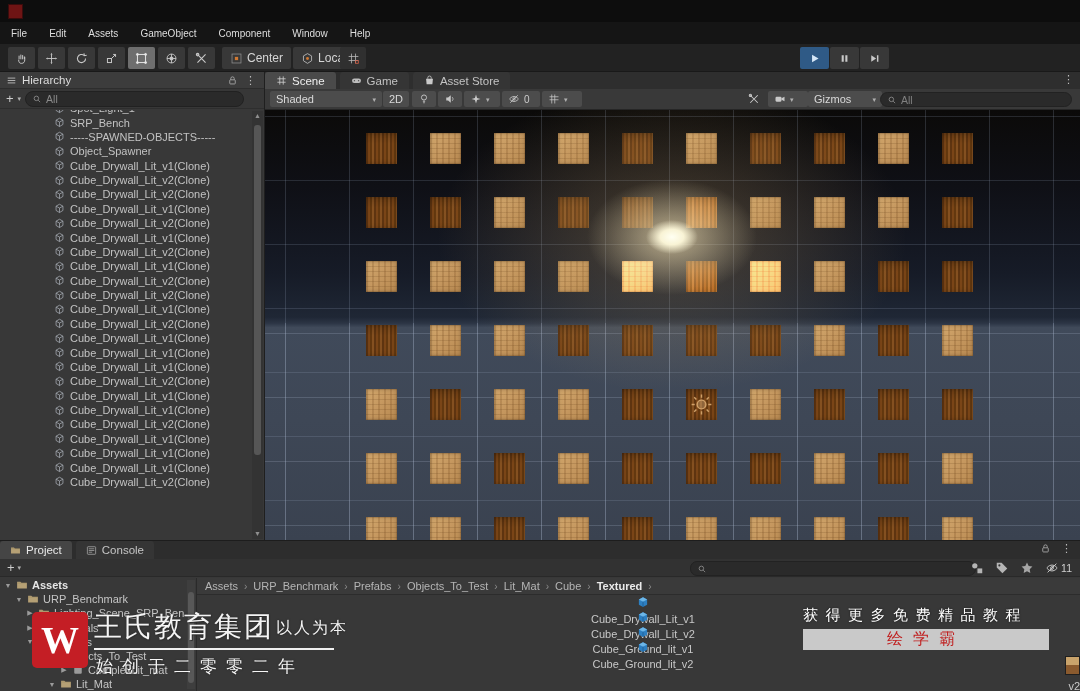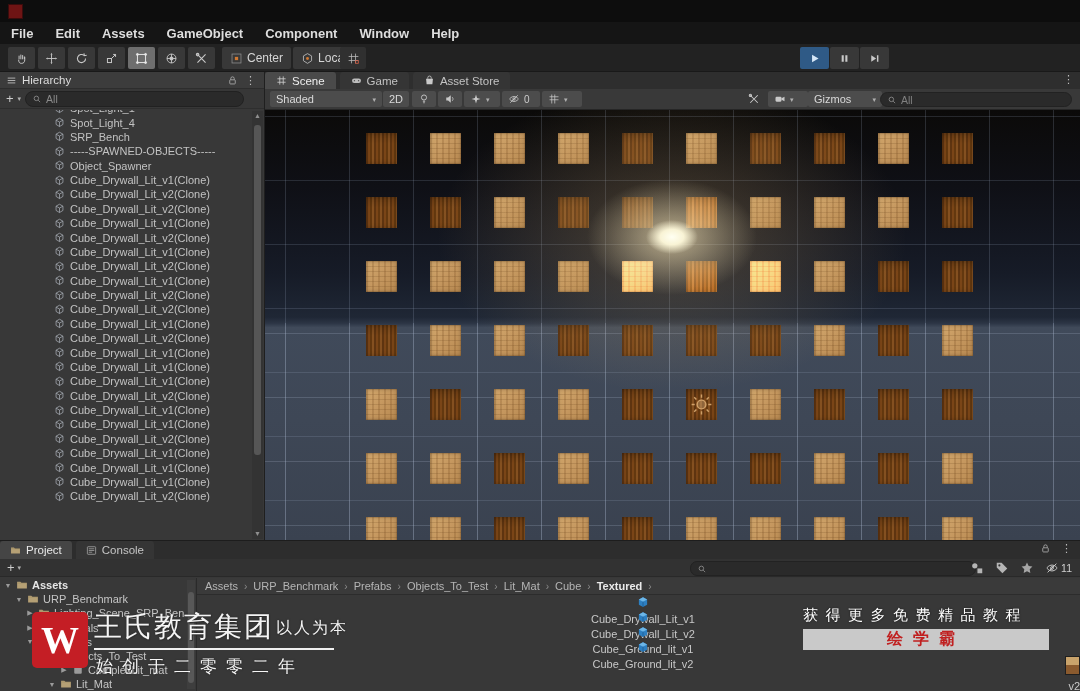--- a/index.html
+++ b/index.html
@@ -3,21 +3,21 @@
 <meta charset="utf-8">
 <style>
   html,body{margin:0;padding:0;background:#000;}
   .window{position:relative;width:1080px;height:691px;overflow:hidden;background:#282828;
     font-family:"Liberation Sans","DejaVu Sans",sans-serif;-webkit-font-smoothing:antialiased;}
   .ic{display:inline-flex;width:13px;height:13px;flex:0 0 auto;}
   .ic svg{width:100%;height:100%;}
   
   .titlebar{position:absolute;left:0;top:0;width:100%;height:22px;background:#0d0d0d;display:flex;align-items:center;gap:7px;padding-left:8px;box-sizing:border-box;color:#e8e8e8;font-size:12px;}
   .appicon{width:13px;height:13px;background:#6e1414;border:1px solid #3a0c0c;display:flex;align-items:center;justify-content:center;color:#e8d5d5;font-size:9px;font-weight:bold;}
-  .menubar{position:absolute;left:0;top:22px;width:100%;height:22px;background:#151515;display:flex;align-items:center;color:#dedede;font-size:13px;font-weight:bold;}
+  .menubar{position:absolute;left:0;top:22px;width:100%;height:22px;background:#151515;display:flex;align-items:center;color:#dedede;font-size:10px;}
   .menu-item{padding:0 11px;height:100%;display:flex;align-items:center;cursor:default;}
   
   .toolbar{position:absolute;left:0;top:44px;width:100%;height:28px;background:#222222;border-bottom:1px solid #191919;box-sizing:border-box;}
   .tbtn{position:relative;width:27px;height:22px;background:#383838;border-radius:2px;display:flex;align-items:center;justify-content:center;}
   .tbtn.active{background:#6e6e6e;}
   #tools{position:absolute;left:8px;top:3px;display:flex;gap:3px;}
   .pivotgrp{position:absolute;left:222px;top:3px;display:flex;gap:2px;}
   .pbtn{height:22px;background:#383838;border-radius:2px;display:flex;align-items:center;gap:4px;padding:0 8px;color:#d6d6d6;font-size:12px;}
   .snapbtn{position:absolute;left:340px;top:3px;width:26px;height:22px;background:#303030;border-radius:2px;display:flex;align-items:center;justify-content:center;}
   .playgrp{position:absolute;left:800px;top:3px;display:flex;gap:1px;}
@@ -103,21 +103,21 @@
   
   .wm{position:absolute;z-index:50;pointer-events:none;}
   .wm-logo{left:32px;top:612px;width:56px;height:56px;background:#c41e25;border-radius:5px;display:flex;align-items:center;justify-content:center;}
   .wm-logo span{color:#ffffff;font-family:"Liberation Serif","DejaVu Serif",serif;font-weight:bold;font-size:38px;line-height:1;}
   .wm-company{left:94px;top:608px;color:#f4f4f4;font-size:28px;letter-spacing:2px;text-shadow:0 0 2px #222,1px 1px 0 #333;}
   .wm-slogan{left:276px;top:618px;color:#f4f4f4;font-size:16px;letter-spacing:2px;text-shadow:0 0 2px #222;}
   .wm-line{left:94px;top:648px;width:240px;height:2px;background:#f0f0f0;}
   .wm-founded{left:96px;top:655px;color:#f6f6f6;font-size:17px;letter-spacing:9px;text-shadow:0 0 2px #222;}
   .wm-r1{left:803px;top:606px;color:#ffffff;font-size:15px;letter-spacing:7.5px;text-shadow:0 0 2px #111;}
   .wm-bar{left:803px;top:629px;width:246px;height:21px;background:#c9c9c9;display:flex;align-items:center;justify-content:center;}
-  .wm-bar span{color:#c02020;font-weight:bold;font-size:16px;letter-spacing:10px;}
+  .wm-bar span{color:#c02020;font-weight:normal;font-size:16px;letter-spacing:10px;}
   .wm-r2{left:803px;top:652px;color:#ffffff;font-size:15px;letter-spacing:2px;text-shadow:0 0 2px #111;display:flex;align-items:baseline;}
   .wm-r2 .big{font-weight:bold;font-size:19px;letter-spacing:0;}
   .wm-r2 .bold{font-weight:bold;font-size:16px;margin-top:43px;}
 </style>
 </head>
 <body>
 
 <div class="window">
 
   <div class="titlebar">
@@ -282,28 +282,20 @@
       </div>
     </div>
     <div class="hlist" id="hlist">
         <div class="hrow clip">
           <i class="ic">
             <svg viewBox="0 0 16 16">
               <path d="M8 1.8 13 4.6v6.2L8 13.9 3 10.8V4.6Z M3 4.6 8 7.4 13 4.6 M8 7.4v6.5" fill="none" stroke="#a8adb5" stroke-width="1.1"></path>
             </svg>
           </i>
           <span>Spot_Light_1</span>
-        </div>
-        <div class="hrow">
-          <i class="ic">
-            <svg viewBox="0 0 16 16">
-              <path d="M8 1.8 13 4.6v6.2L8 13.9 3 10.8V4.6Z M3 4.6 8 7.4 13 4.6 M8 7.4v6.5" fill="none" stroke="#a8adb5" stroke-width="1.1"></path>
-            </svg>
-          </i>
-          <span>Spot_Light_4</span>
         </div>
         <div class="hrow">
           <i class="ic">
             <svg viewBox="0 0 16 16">
               <path d="M8 1.8 13 4.6v6.2L8 13.9 3 10.8V4.6Z M3 4.6 8 7.4 13 4.6 M8 7.4v6.5" fill="none" stroke="#a8adb5" stroke-width="1.1"></path>
             </svg>
           </i>
           <span>SRP_Bench</span>
         </div>
         <div class="hrow">

